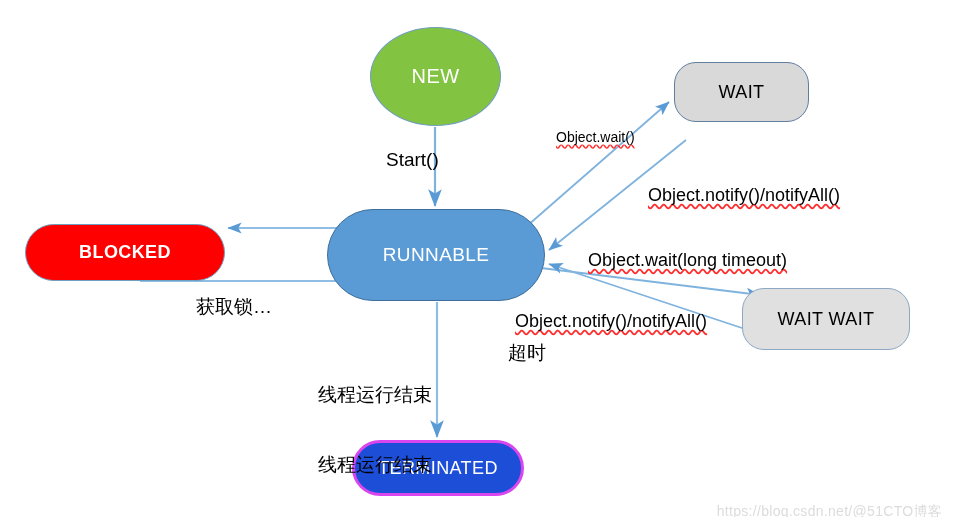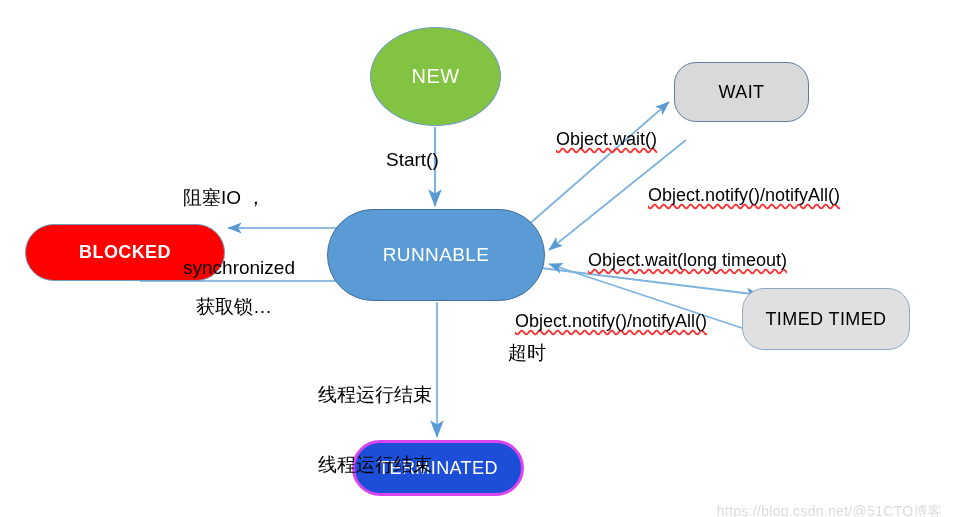--- a/index.html
+++ b/index.html
@@ -106,21 +106,21 @@
     position: absolute;
     color: #000000;
     white-space: pre;
     line-height: 1.22;
     z-index: 4;
   }
   .lbl-start   { left: 386px; top: 148px; font-size: 19px; }
   .lbl-blockio { left: 183px; top: 140px; font-size: 19px; }
   .lbl-getlock { left: 196px; top: 295px; font-size: 19px; }
   .lbl-thread-end { left: 318px; top: 337px; font-size: 19px; }
-  .lbl-wait      { left: 556px; top: 129px; font-size: 18px; }
+  .lbl-wait      { left: 556px; top: 129px; font-size: 14px; }
   .lbl-notify    { left: 648px; top: 185px; font-size: 18px; }
   .lbl-waittmo   { left: 588px; top: 250px; font-size: 18px; text-align: right; }
   .lbl-notify2   { left: 515px; top: 311px; font-size: 18px; }
   .lbl-timeout   { left: 508px; top: 341px; font-size: 19px; }
   .sq {
     text-decoration: underline wavy #ff2d2d;
     text-decoration-skip-ink: none;
     text-underline-offset: 2px;
   }
   .watermark {
@@ -174,33 +174,29 @@
 
   <div class="node node-blocked">
     <span>BLOCKED</span>
   </div>
 
   <div class="node node-wait">
     <span>WAIT</span>
   </div>
 
   <div class="node node-timedwait">
-    <span>TIMED TIMED</span>
+    <span>WAIT WAIT</span>
   </div>
 
   <div class="node node-terminated">
     <span>TERMINATED</span>
   </div>
 
   <div class="label lbl-start">Start()</div>
 
-  <div class="label lbl-blockio">
-    <div>阻塞IO ，</div>
-    <div>synchronized</div>
-  </div>
 
   <div class="label lbl-getlock">获取锁…</div>
 
   <div class="label lbl-thread-end">
     <div>线程运行结束</div>
     <div>线程运行结束</div>
   </div>
 
   <div class="label lbl-wait sq">Object.wait()</div>
 

